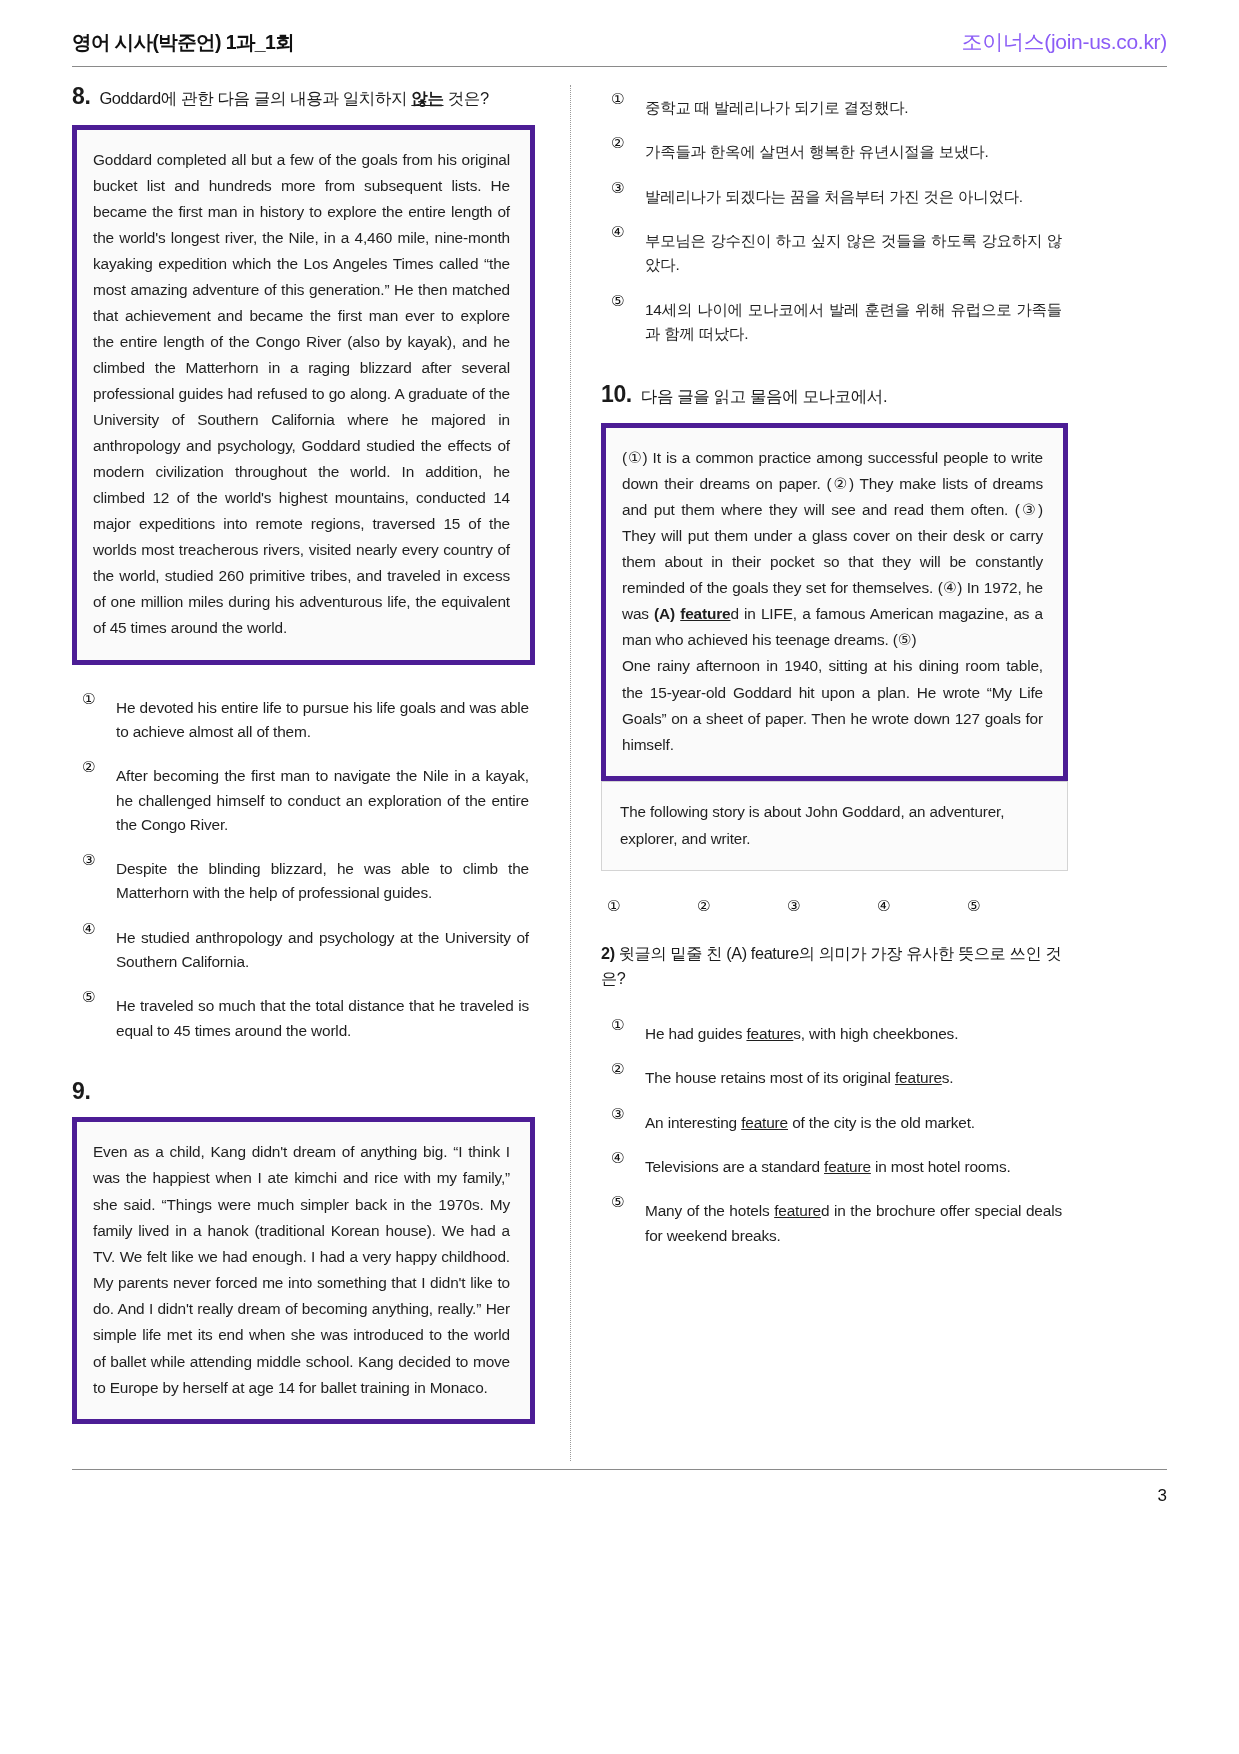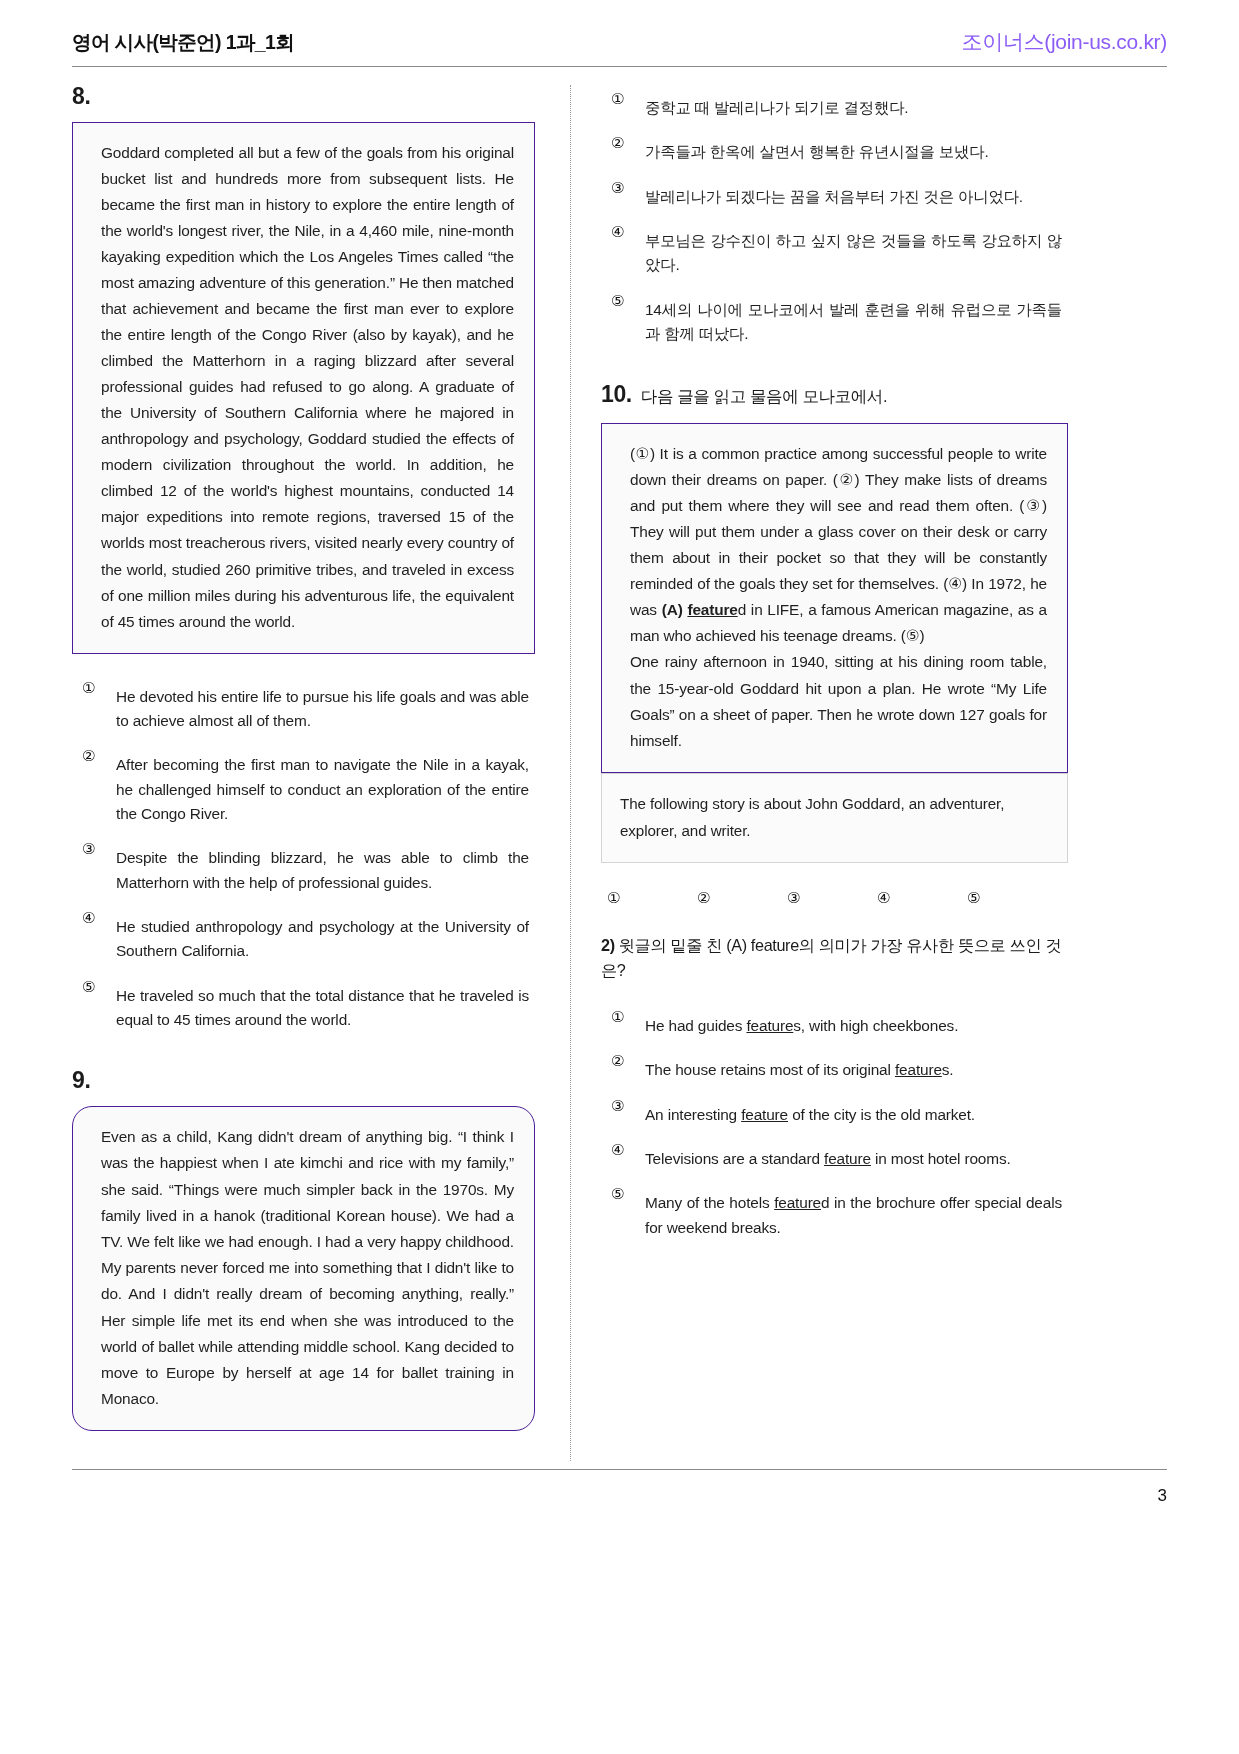--- a/index.html
+++ b/index.html
@@ -85,30 +85,30 @@
     flex: none;
   }
   .qtext {
     line-height: 1.45;
     color: #1b1b1b;
   }
   .qtext u { text-decoration: underline; font-weight: bold; }
 
   
   .passage {
-    border: 1px solid #4c1d95;
+    border: 5px solid #4c1d95;
     background: #fafafa;
-    padding: 17px 20px 18px 28px;
+    padding: 17px 20px 18px 16px;
     font-size: 15.4px;
     line-height: 1.69;
     text-align: justify;
     color: #1f1f1f;
     letter-spacing: -0.15px;
   }
-  .passage.tight { line-height: 1.70; border-radius: 20px; }
+  .passage.tight { line-height: 1.70; }
   .passage b { font-weight: bold; }
   .passage .bu { font-weight: bold; text-decoration: underline; }
 
   
   .choices {
     margin: 22px 0 0 0;
     padding: 0 6px 0 10px;
   }
   .choice {
     display: flex;
@@ -188,20 +188,21 @@
     <div class="runhead-right">조이너스(join-us.co.kr)</div>
   </div>
   <div class="head-rule"></div>
 
   <div class="columns">
 
     <div class="col col-left">
 
       <div class="qhead">
         <span class="qnum">8.</span>
+        <span class="qtext"><span>Goddard에 관한 다음 글의 내용과 일치하지 </span><u>않는</u><span> 것은?</span></span>
       </div>
 
       <div class="passage">Goddard completed all but a few of the goals from his original bucket list and hundreds more from subsequent lists. He became the first man in history to explore the entire length of the world's longest river, the Nile, in a 4,460 mile, nine-month kayaking expedition which the Los Angeles Times called “the most amazing adventure of this generation.” He then matched that achievement and became the first man ever to explore the entire length of the Congo River (also by kayak), and he climbed the Matterhorn in a raging blizzard after several professional guides had refused to go along. A graduate of the University of Southern California where he majored in anthropology and psychology, Goddard studied the effects of modern civilization throughout the world. In addition, he climbed 12 of the world's highest mountains, conducted 14 major expeditions into remote regions, traversed 15 of the worlds most treacherous rivers, visited nearly every country of the world, studied 260 primitive tribes, and traveled in excess of one million miles during his adventurous life, the equivalent of 45 times around the world.</div>
 
       <div class="choices">
         <div class="choice">
           <span class="mark">①</span>
           <span class="ctext">He devoted his entire life to pursue his life goals and was able to achieve almost all of them.</span>
         </div>
         <div class="choice">

